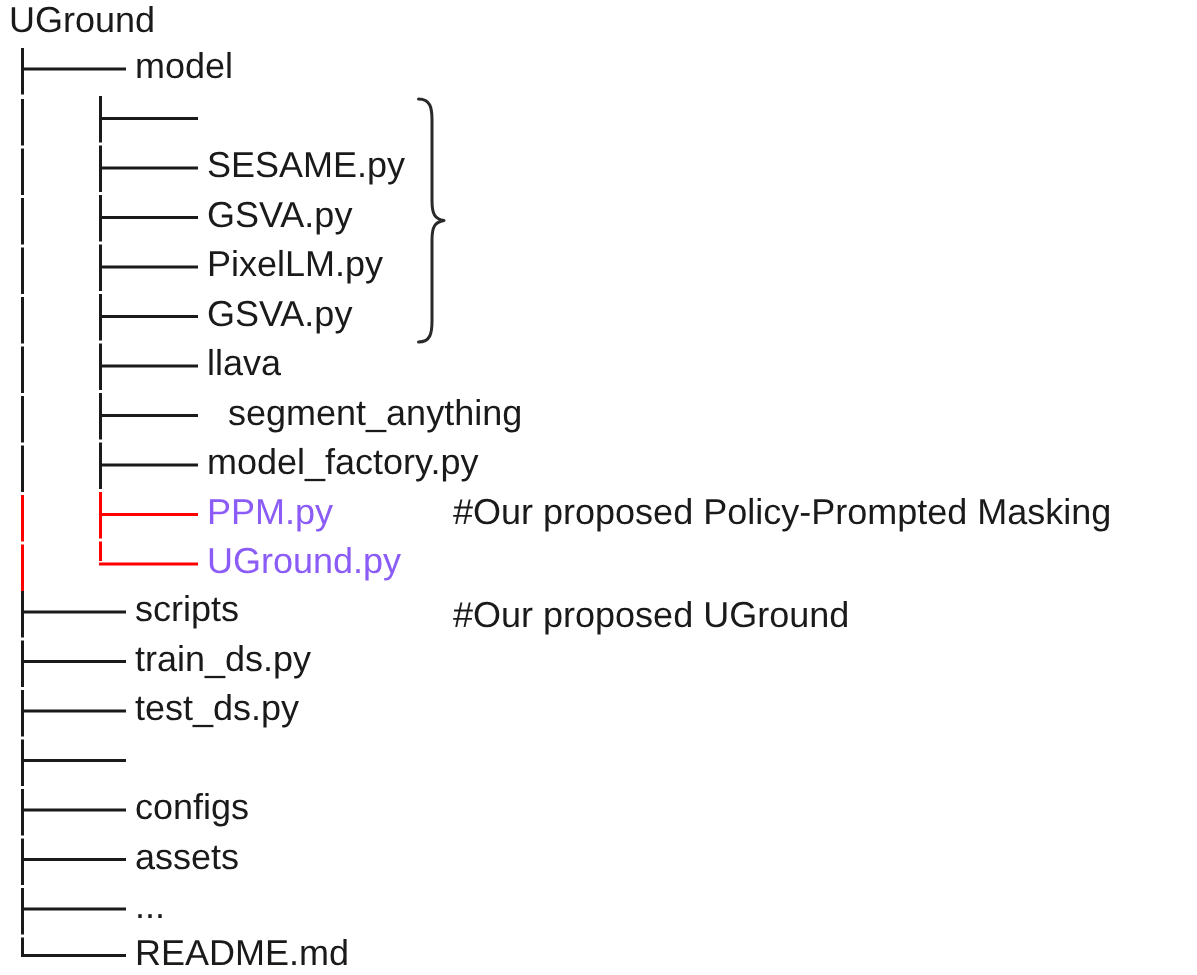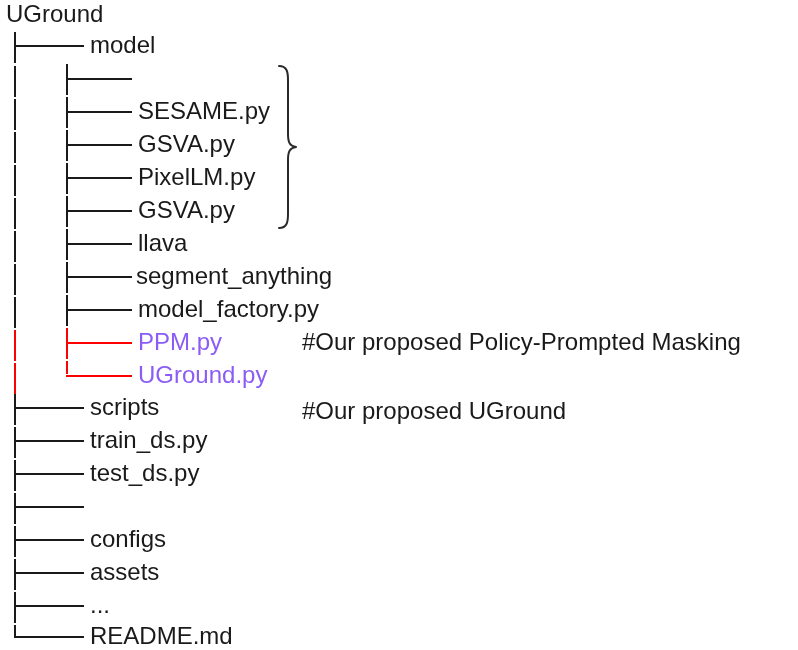--- a/index.html
+++ b/index.html
@@ -134,21 +134,21 @@
   <div class="hline" style="left:66px; top:177px; width:66px;"></div>
   <div class="node-label" style="left:138px; top:163px;">PixelLM.py</div>
 
   <div class="hline" style="left:66px; top:210px; width:66px;"></div>
   <div class="node-label" style="left:138px; top:196px;">GSVA.py</div>
 
   <div class="hline" style="left:66px; top:243px; width:66px;"></div>
   <div class="node-label" style="left:138px; top:229px;">llava</div>
 
   <div class="hline" style="left:66px; top:276px; width:66px;"></div>
-  <div class="node-label" style="left:136px; top:262px;">segment_anything</div>
+  <div class="node-label" style="left:152px; top:262px;">segment_anything</div>
 
   <div class="hline" style="left:66px; top:309px; width:66px;"></div>
   <div class="node-label" style="left:138px; top:295px;">model_factory.py</div>
 
   <div class="hline red" style="left:66px; top:342px; width:66px;"></div>
   <div class="node-label red" style="left:138px; top:328px;">PPM.py</div>
   <div class="comment" style="left:302px; top:328px;">#Our proposed Policy-Prompted Masking</div>
 
   <div class="hline red" style="left:66px; top:375px; width:66px;"></div>
   <div class="node-label red" style="left:138px; top:361px;">UGround.py</div>

